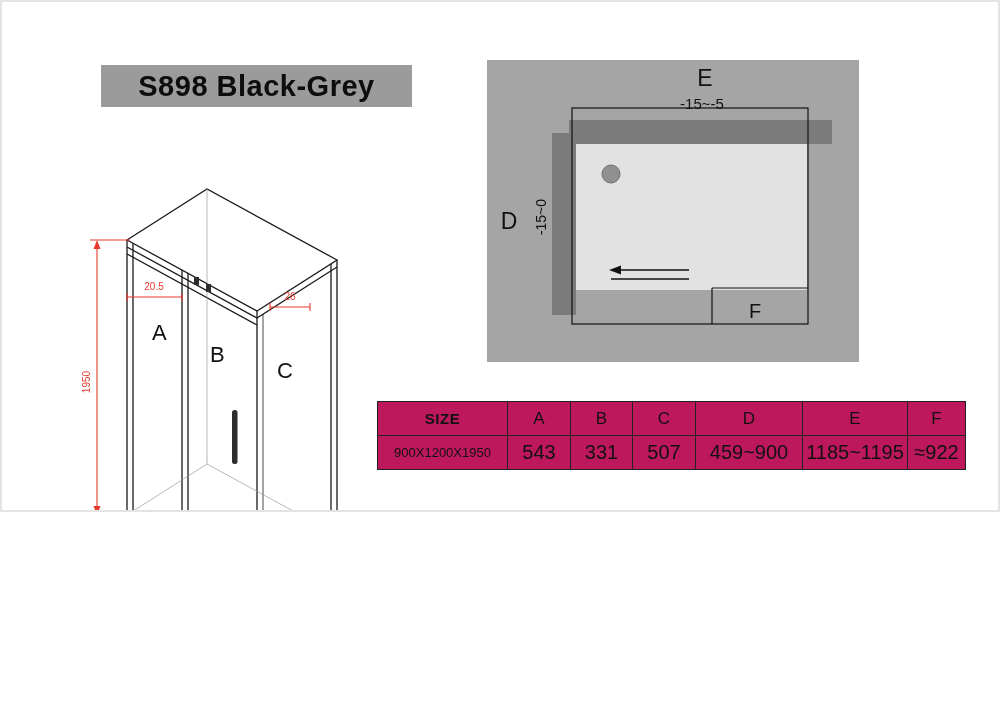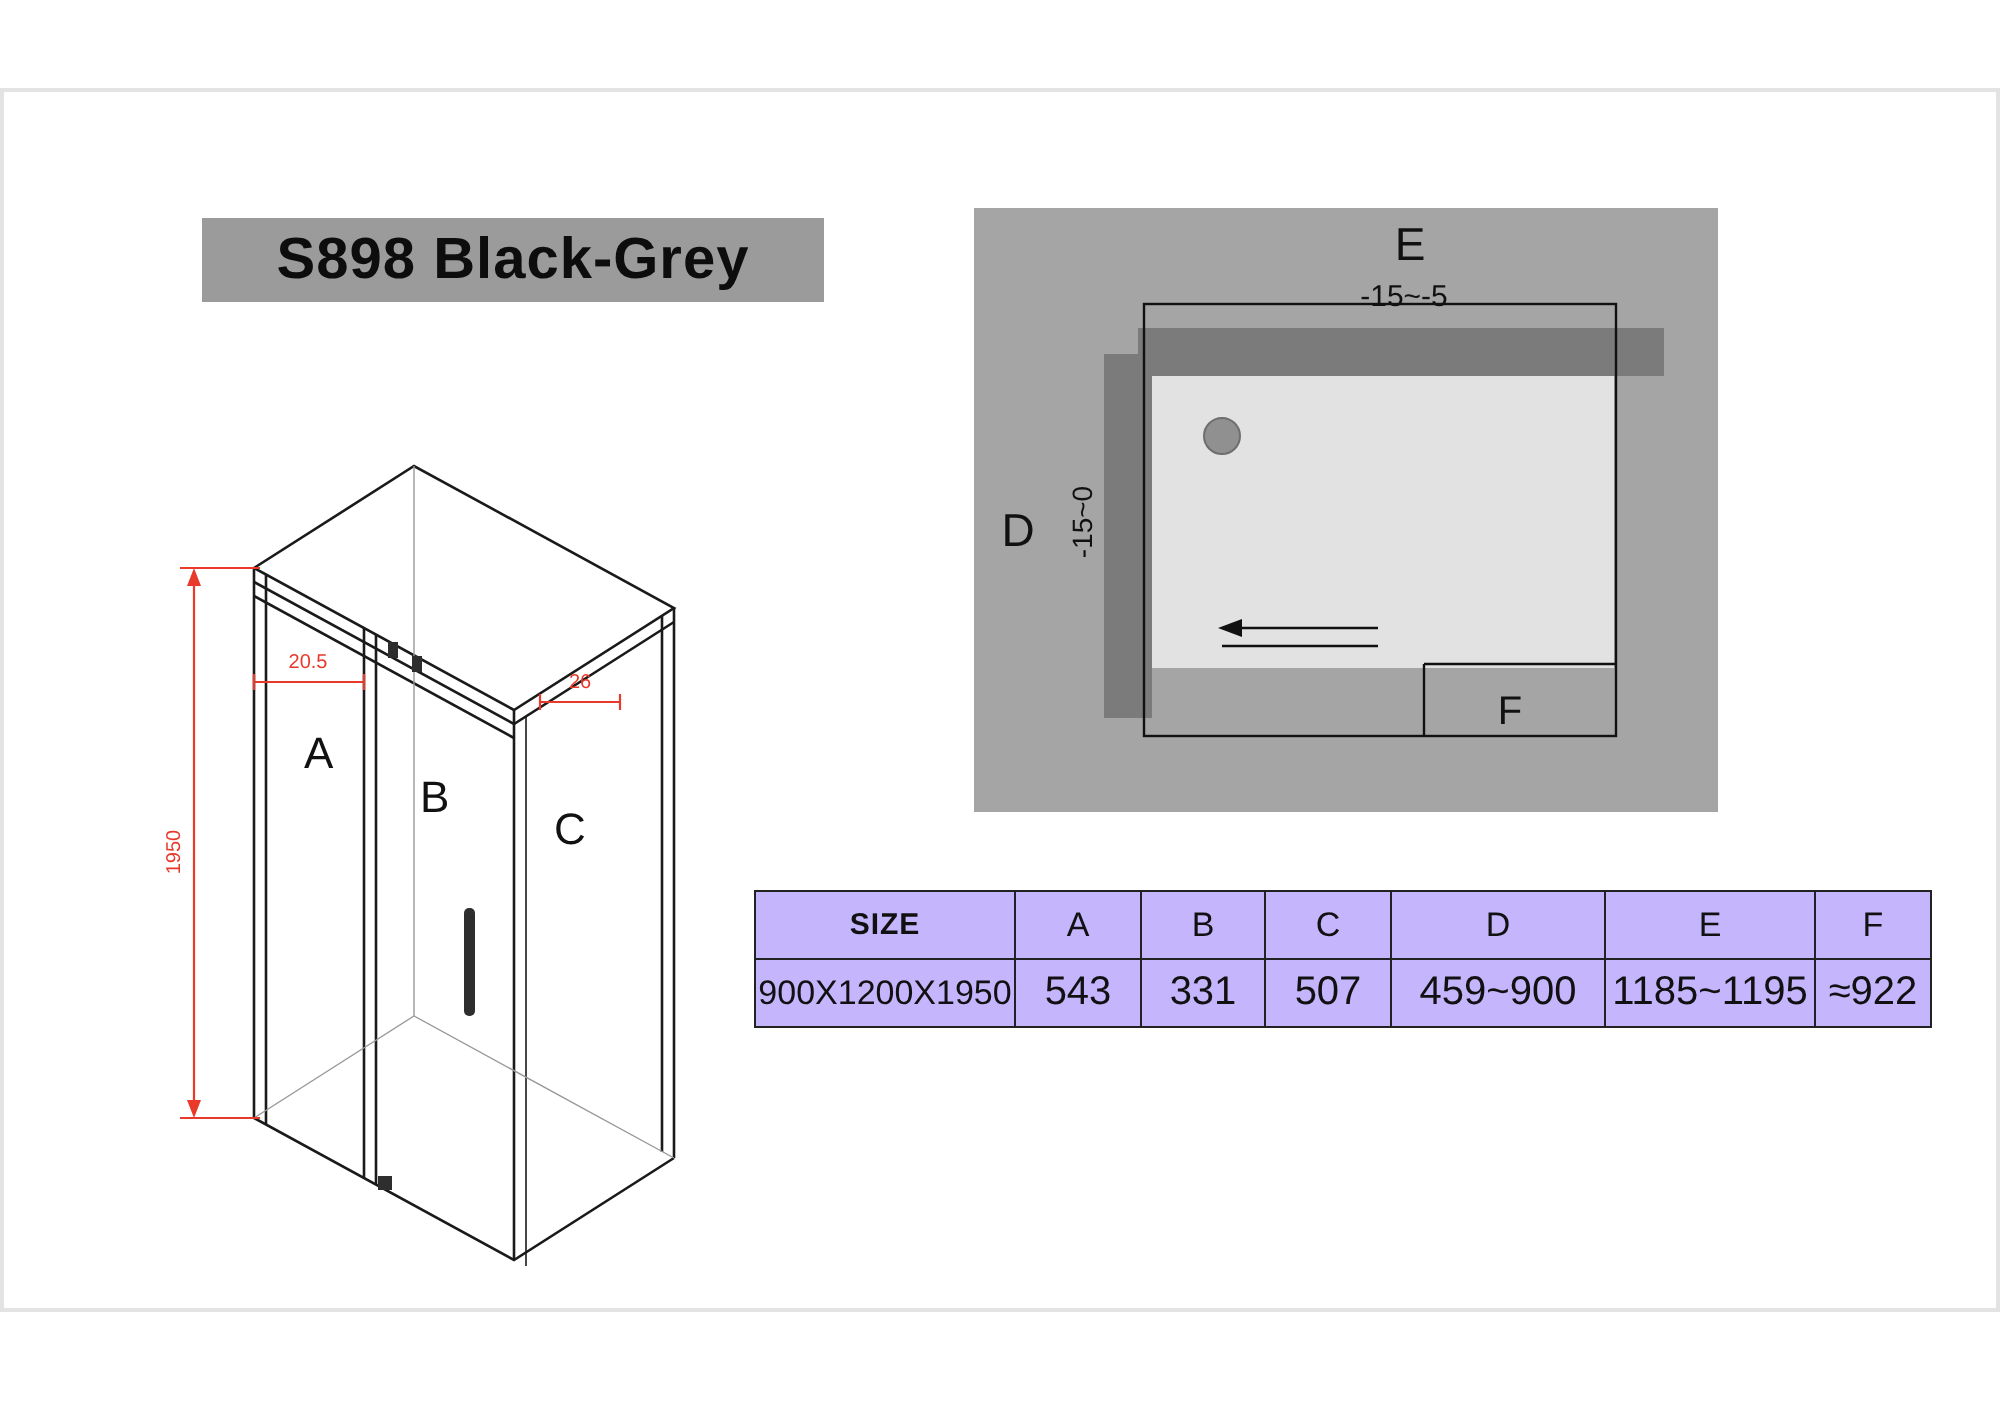--- a/index.html
+++ b/index.html
@@ -1,41 +1,41 @@
 <!DOCTYPE html>
 <html style="--banner-gray: #9b9b9b; --panel-gray: #a5a5a5; --wall-gray: #7b7b7b; --tray-gray: #e2e2e2; --dim-red: #e8392a;"><head>
 <meta charset="utf-8">
 <style>
   html,body{margin:0;padding:0;background:#fff;}
   body{font-family:"Liberation Sans","DejaVu Sans",sans-serif;color:#111;}
-  .page{position:relative;width:1000px;height:612px;background:#fff;
-        border:2px solid #e3e3e3;box-sizing:border-box;overflow:hidden;margin-top:44px;}
+  .page{position:relative;width:1000px;height:512px;background:#fff;
+        border:2px solid #e3e3e3;box-sizing:border-box;overflow:hidden;}
 
   
   .title-banner{position:absolute;left:99px;top:63px;width:311px;height:42px;
         background:var(--banner-gray,#9b9b9b);display:flex;align-items:center;justify-content:center;}
   .title-banner span{font-size:29px;font-weight:600;letter-spacing:.5px;color:#0d0d0d;}
 
   
   .iso-svg{position:absolute;left:80px;top:175px;width:272px;height:425px;}
 
   
   .plan-box{position:absolute;left:485px;top:58px;width:372px;height:302px;
         background:var(--panel-gray,#a5a5a5);}
   .plan-box svg{display:block;width:372px;height:302px;}
 
   
   .size-table{position:absolute;left:375px;top:399px;width:588px;
-        border-collapse:collapse;table-layout:fixed;background:#c4b5fd;}
+        border-collapse:collapse;table-layout:fixed;background:#be185d;}
   .size-table th,.size-table td{border:1px solid #222;text-align:center;vertical-align:middle;
         padding:0;height:33px;font-weight:normal;}
   .size-table th{font-size:17px;}
   .size-table th.size-head{font-size:15px;font-weight:bold;letter-spacing:.5px;}
   .size-table td{font-size:20px;}
-  .size-table td.size-cell{font-size:17px;}
+  .size-table td.size-cell{font-size:13px;}
 
   svg text{font-family:"Liberation Sans","DejaVu Sans",sans-serif;}
   .lbl{font-size:22px;fill:#111;}
   .dim-red{fill:var(--dim-red,#e8392a);}
 </style>
 </head>
 <body>
 
 <div class="page">
 

